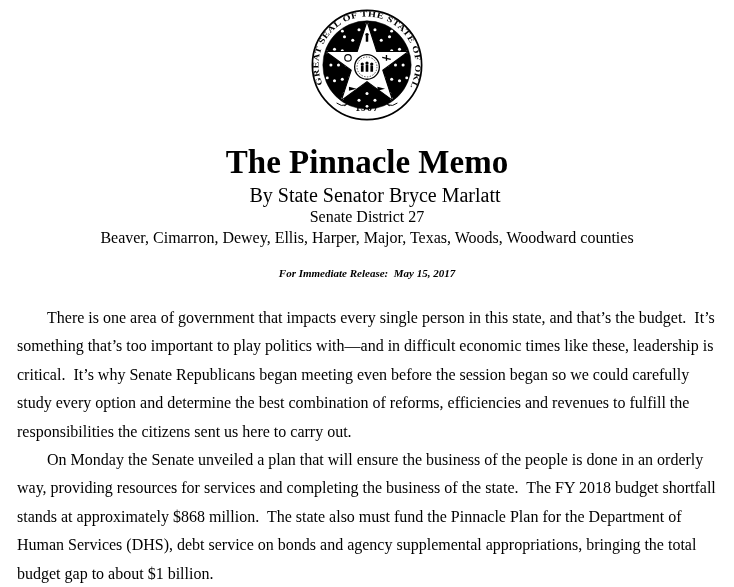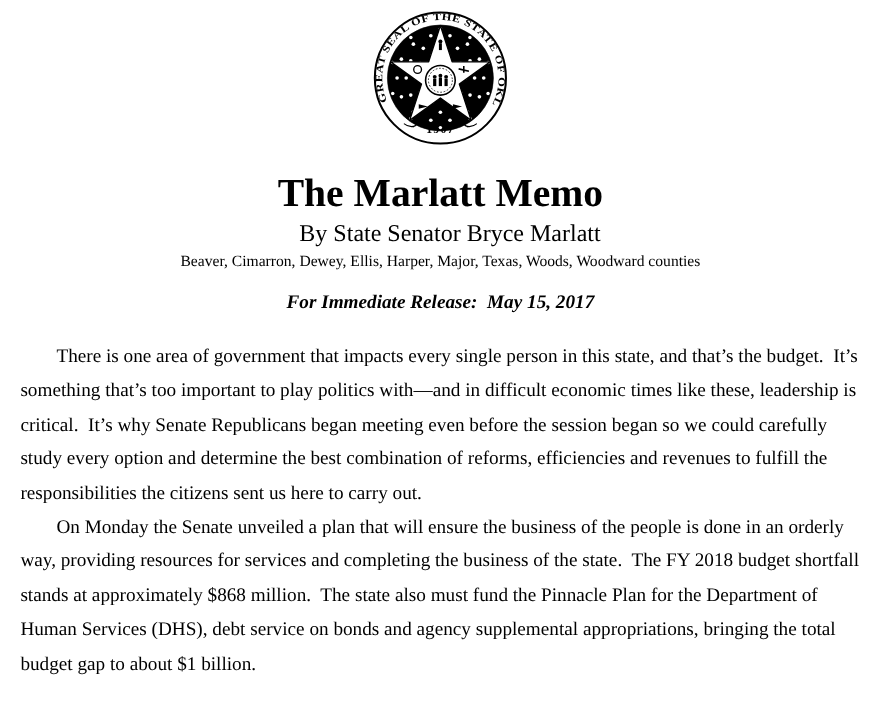--- a/index.html
+++ b/index.html
@@ -33,27 +33,27 @@
     text-align: center;
     padding-left: 16px;
   }
   .district {
     font-size: 16px;
     line-height: 20px;
     text-align: center;
   }
   .counties {
     margin-top: 3px;
-    font-size: 13px;
+    font-size: 16px;
     line-height: 16px;
     text-align: center;
   }
   .release {
     margin-top: 17px;
-    font-size: 16px;
+    font-size: 11px;
     line-height: 20px;
     font-weight: bold;
     font-style: italic;
     text-align: center;
     white-space: pre;
   }
   .body-text {
     margin-top: 21px;
     padding: 0 10px 0 17px;
   }
@@ -169,22 +169,23 @@
             <rect x="-6.4" y="0.6" width="2.8" height="6.5"></rect>
           <circle cx="0" cy="-2" r="1.7"></circle>
             <rect x="-1.4" y="-0.4" width="2.8" height="7.5"></rect>
           <circle cx="5" cy="-1" r="1.7"></circle>
             <rect x="3.6" y="0.6" width="2.8" height="6.5"></rect>
         </g>
       </g>
     </svg>
   </div>
 
-  <h1 class="title">The Marlatt Memo</h1>
+  <h1 class="title">The Pinnacle Memo</h1>
   <div class="byline">By State Senator Bryce Marlatt</div>
+  <div class="district">Senate District 27</div>
   <div class="counties">Beaver, Cimarron, Dewey, Ellis, Harper, Major, Texas, Woods, Woodward counties</div>
 
   <div class="release">For Immediate Release:  May 15, 2017</div>
 
   <div class="body-text">
     <p class="para">There is one area of government that impacts every single person in this state, and that’s the budget.  It’s something that’s too important to play politics with—and in difficult economic times like these, leadership is critical.  It’s why Senate Republicans began meeting even before the session began so we could carefully study every option and determine the best combination of reforms, efficiencies and revenues to fulfill the responsibilities the citizens sent us here to carry out.</p>
     <p class="para">On Monday the Senate unveiled a plan that will ensure the business of the people is done in an orderly way, providing resources for services and completing the business of the state.  The FY 2018 budget shortfall stands at approximately $868 million.  The state also must fund the Pinnacle Plan for the Department of Human Services (DHS), debt service on bonds and agency supplemental appropriations, bringing the total budget gap to about $1 billion.</p>
   </div>
 
 </div>

